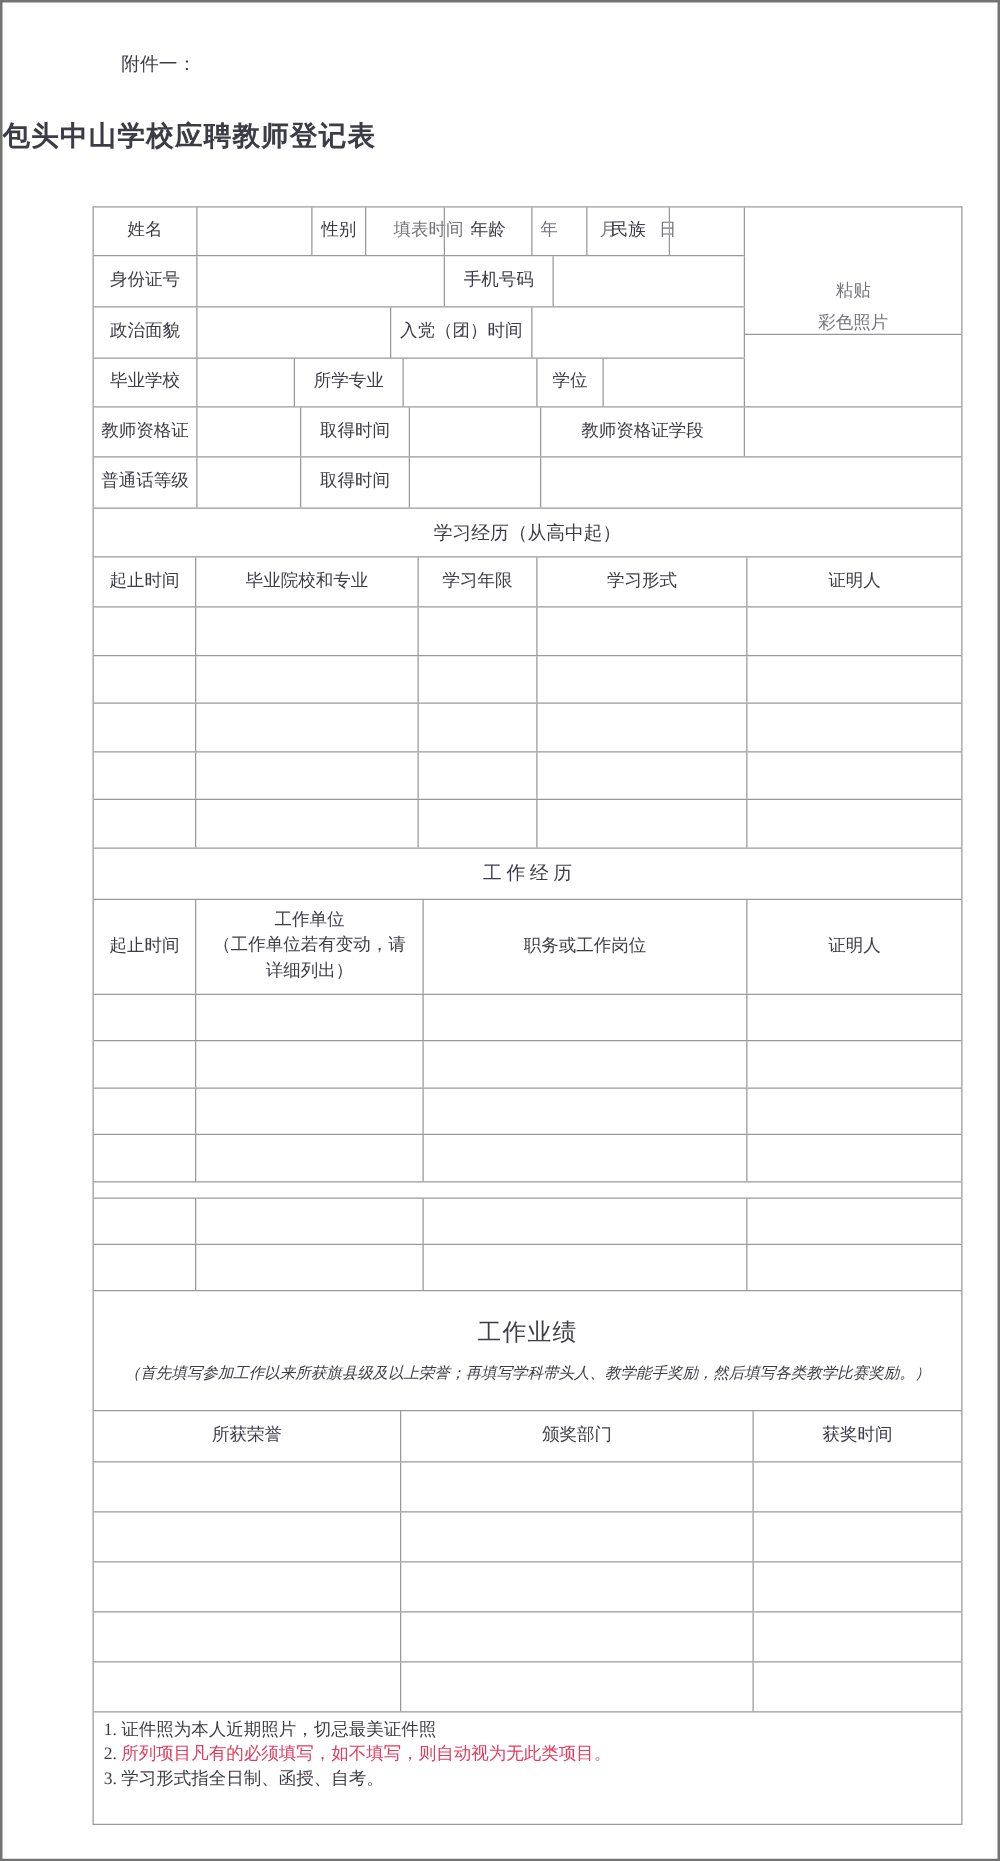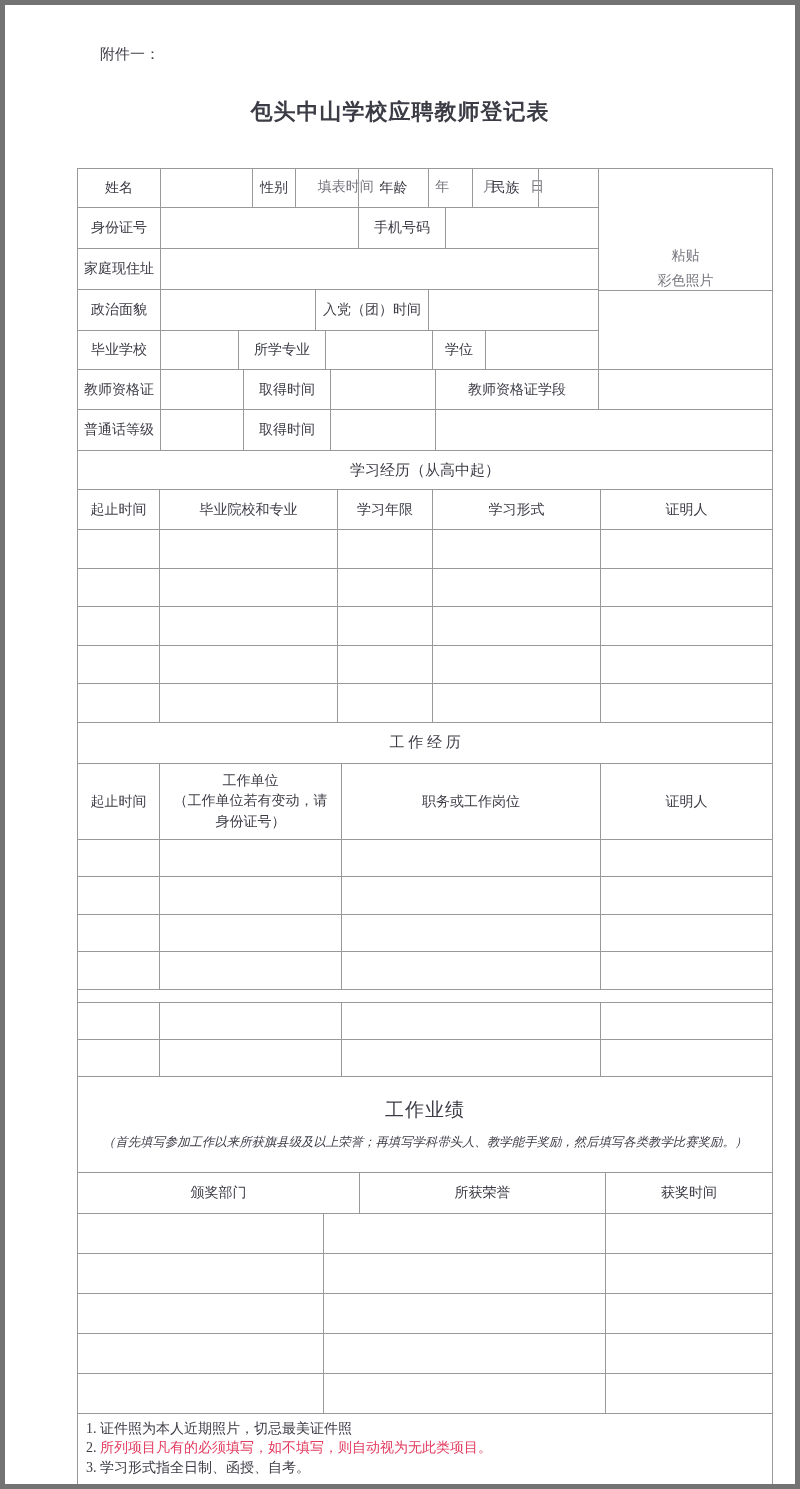--- a/index.html
+++ b/index.html
@@ -6,28 +6,28 @@
     --ink:#3c3c46;
     --muted:#75757d;
     --border:#999999;
     --red:#e23b5f;
   }
   html,body{margin:0;padding:0;background:#ffffff;}
   .page{
     position:relative;
     width:800px;height:1489px;
     background:#fff;
-    border:5px solid #737373;
+    border:2px solid #737373;
     box-sizing:border-box;
     font-family:"Liberation Serif","DejaVu Serif",serif;
     color:var(--ink);
     overflow:hidden;
   }
   .attachment{position:absolute;left:95px;top:40px;font-size:15px;}
-  .title{position:absolute;left:0;right:0;top:92px;text-align:center;font-size:22px;font-weight:bold;letter-spacing:1px;}
+  .title{position:absolute;left:0;right:0;top:92px;font-size:22px;font-weight:bold;letter-spacing:1px;}
   .fill-time{position:absolute;left:88px;top:131px;width:676px;text-align:center;font-size:14px;color:var(--muted);margin-top:42px;}
   .fill-time .yy{margin-left:44px}
   .fill-time .mm{margin-left:30px}
   .fill-time .dd{margin-left:30px}
 
   .form{
     position:absolute;left:72px;top:163px;width:694px;
     border:1px solid var(--border);
     box-sizing:content-box;
     font-size:14px;
@@ -118,24 +118,20 @@
           <div class="cell w66">民族</div>
           <div class="cell grow divider"></div>
         </div>
         <div class="row h40">
           <div class="cell w83">身份证号</div>
           <div class="cell w198"></div>
           <div class="cell w87">手机号码</div>
           <div class="cell grow divider"></div>
         </div>
         <div class="row h40">
-          <div class="cell w83">家庭现住址</div>
-          <div class="cell grow divider"></div>
-        </div>
-        <div class="row h40">
           <div class="cell w83">政治面貌</div>
           <div class="cell w155"></div>
           <div class="cell w113">入党（团）时间</div>
           <div class="cell grow divider"></div>
         </div>
         <div class="row h38" style="border-bottom:none;">
           <div class="cell w83">毕业学校</div>
           <div class="cell w78"></div>
           <div class="cell w87">所学专业</div>
           <div class="cell w107"></div>
@@ -216,21 +212,21 @@
           <div class="cell grow"></div>
         </div>
       </div>
 
     <div class="sec-head h40">工  作  经  历</div>
     <div class="row work-cols">
       <div class="cell w82">起止时间</div>
       <div class="cell w182 multiline">
         <div>工作单位</div>
         <div>（工作单位若有变动，请</div>
-        <div>身份证号）</div>
+        <div>详细列出）</div>
       </div>
       <div class="cell w259">职务或工作岗位</div>
       <div class="cell grow">证明人</div>
     </div>
     <div class="work-rows-a">
 
         <div class="row">
           <div class="cell w82"></div>
           <div class="cell w182"></div>
           <div class="cell w259"></div>
@@ -274,22 +270,22 @@
           <div class="cell w259"></div>
           <div class="cell grow"></div>
         </div>
       </div>
 
     <div class="achv-head">
       <div class="achv-title">工作业绩</div>
       <div class="achv-note">（首先填写参加工作以来所获旗县级及以上荣誉；再填写学科带头人、教学能手奖励，然后填写各类教学比赛奖励。）</div>
     </div>
     <div class="row h40">
+      <div class="cell w246">所获荣誉</div>
       <div class="cell w282">颁奖部门</div>
-      <div class="cell w246">所获荣誉</div>
       <div class="cell grow">获奖时间</div>
     </div>
     <div class="achv-rows">
 
         <div class="row">
           <div class="cell w246"></div>
           <div class="cell w282"></div>
           <div class="cell grow"></div>
         </div>
 

